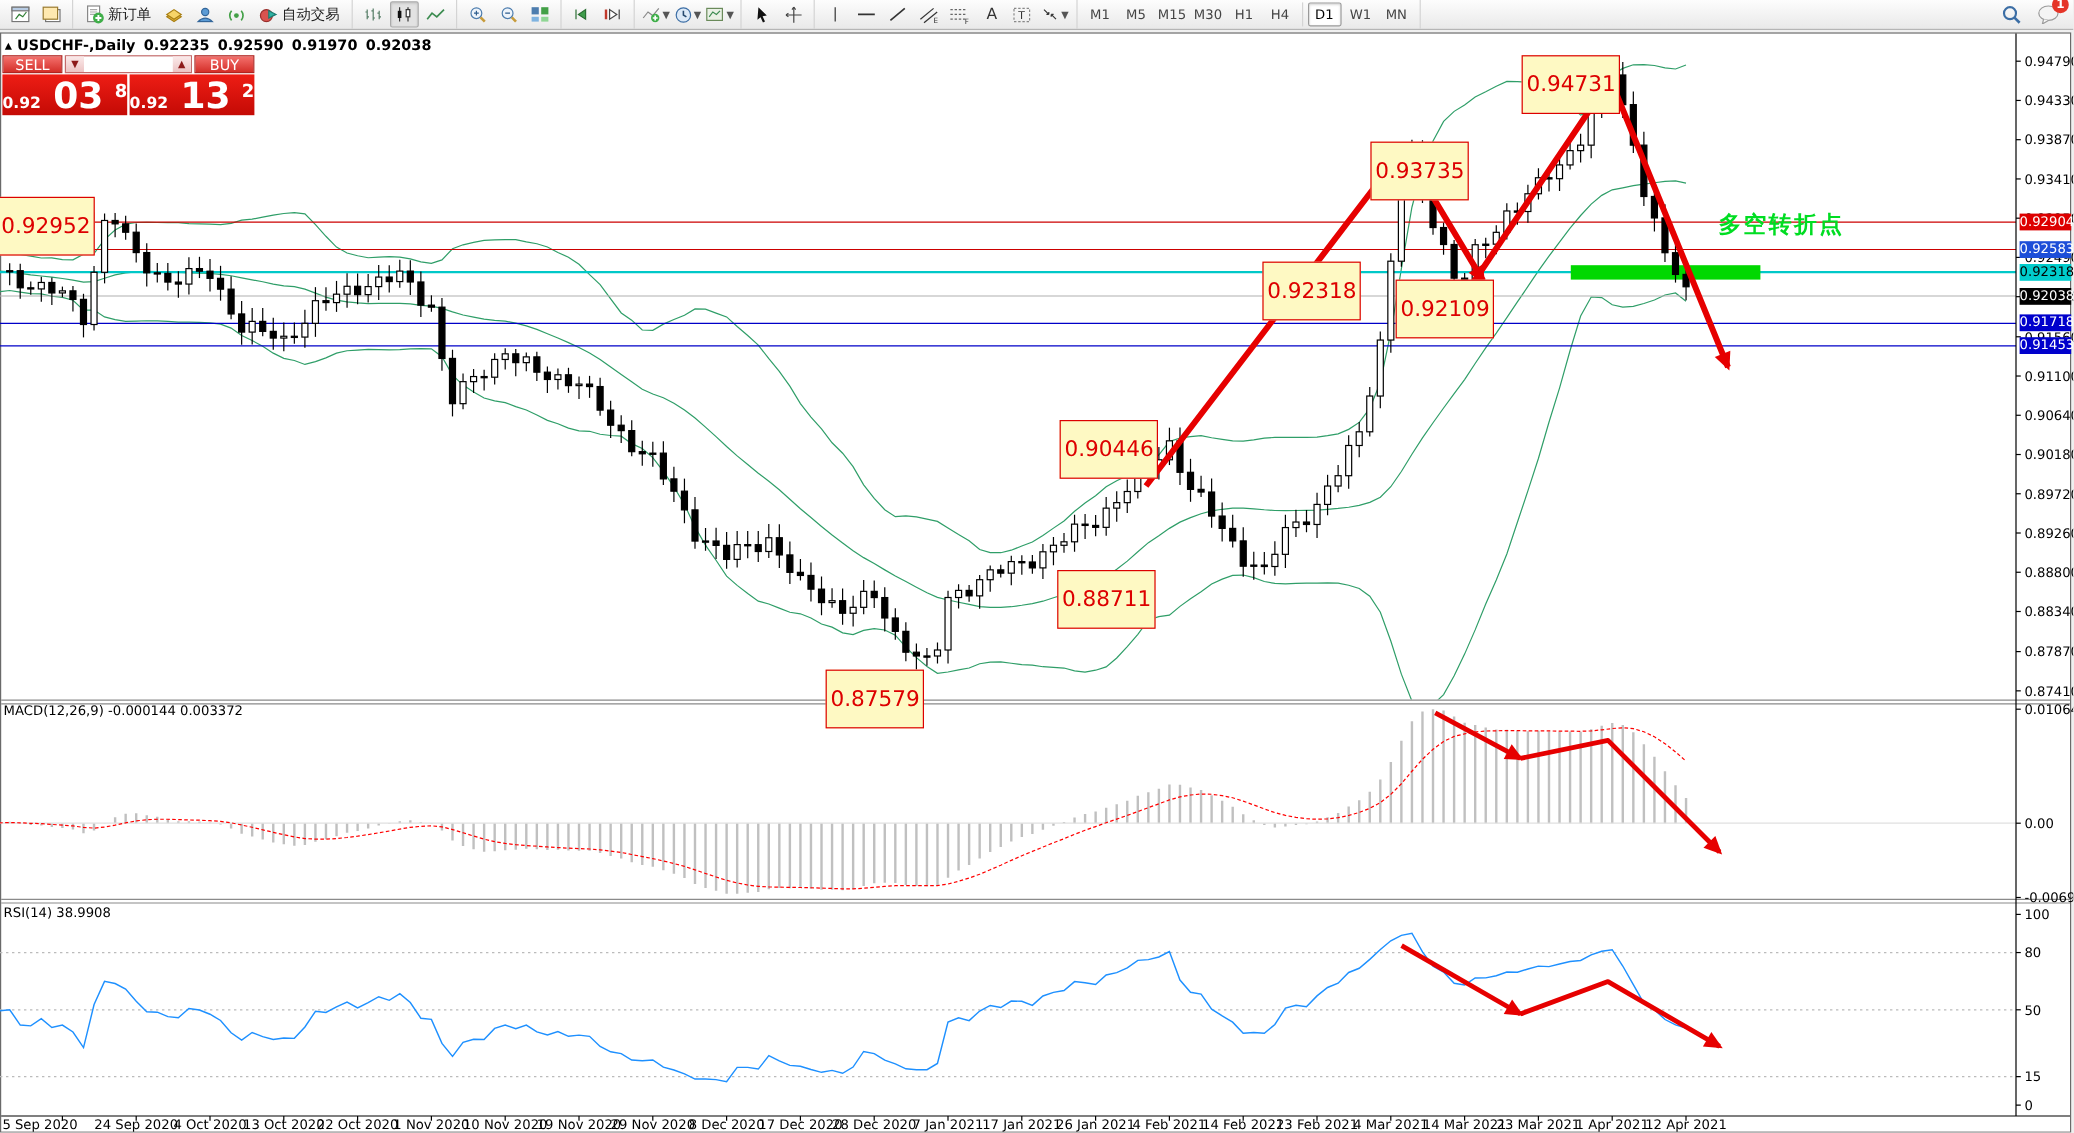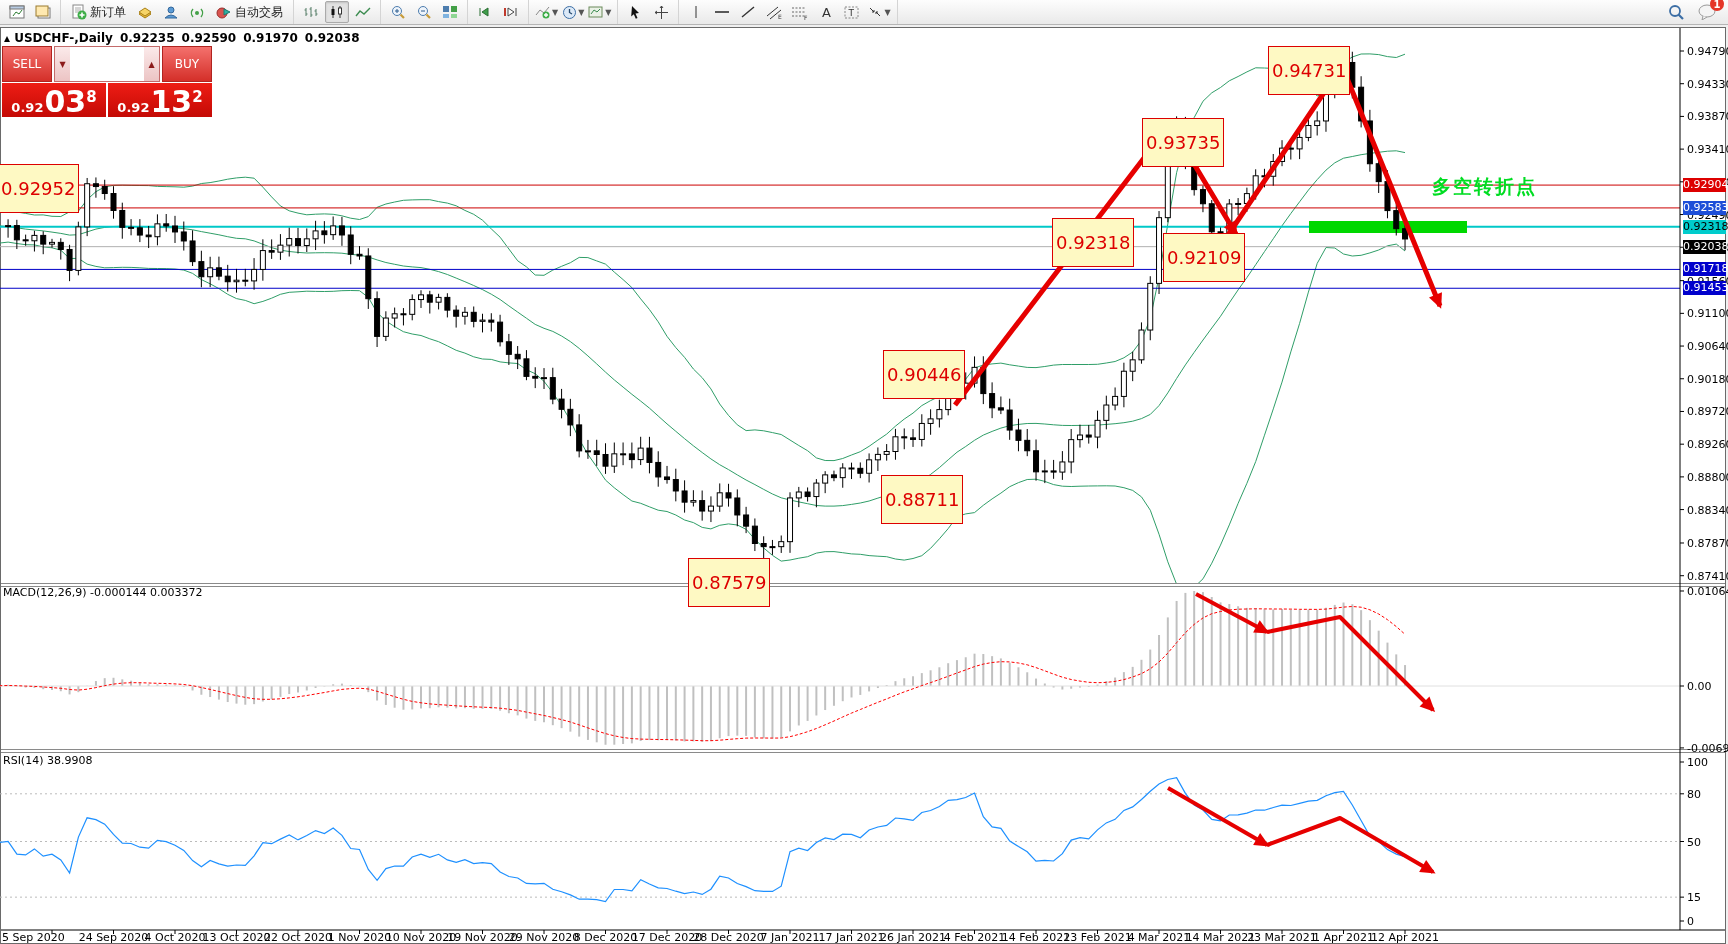--- a/index.html
+++ b/index.html
@@ -16,27 +16,27 @@
   .tfbtn.active{background:#fff;border-color:#9a9a9a;box-shadow:inset 0 1px 2px rgba(0,0,0,.18);color:#000;}
   #tb-right{margin-left:auto;display:flex;align-items:center;padding-right:8px;}
   .badge{position:absolute;right:-6px;top:-5px;background:#e53528;color:#fff;border-radius:50%;width:14px;height:14px;font-size:10px;display:flex;align-items:center;justify-content:center;font-weight:bold;}
   
   #chartwin{position:absolute;left:0;top:27px;width:1726px;height:917px;background:#fff;border:1px solid #6a6a6a;box-sizing:border-box;z-index:1;}
   #chart-svg{position:absolute;left:0;top:0;z-index:2;}
   #chart-title{position:absolute;left:4px;top:31px;z-index:6;font-size:12px;font-weight:bold;color:#000;white-space:nowrap;}
   #chart-title .num{font-weight:bold;margin-left:7px;}
   
   #trade-panel{position:absolute;left:2px;top:46px;width:210px;z-index:7;}
-  #tp-row1{display:flex;height:36px;}
+  #tp-row1{display:flex;height:15px;}
   .tp-btn{width:48px;background:linear-gradient(#f4716d,#d42f29);color:#fff;font-size:12px;display:flex;align-items:center;justify-content:center;border:1px solid #b02420;}
   #vol-wrap{flex:1;display:flex;margin:0 2px;border:1px solid #c46b6b;background:#fff;}
   .vol-step{width:15px;display:flex;align-items:center;justify-content:center;background:linear-gradient(#fbeaea,#ecc4c4);color:#8c1a1a;font-size:8px;}
   #vol-value{flex:1;display:flex;align-items:center;justify-content:flex-end;padding-right:4px;font-size:10px;color:#ec4899;margin-top:40px;}
   #tp-row2{display:flex;margin-top:1px;height:34px;}
-  .tp-price{flex:1;background:linear-gradient(#ee1d15,#c40a05);color:#fff;display:flex;align-items:flex-end;justify-content:center;padding-bottom:2px;}
+  .tp-price{flex:1;background:linear-gradient(#ee1d15,#c40a05);color:#fff;display:flex;align-items:flex-end;justify-content:space-between;padding-bottom:2px;}
   .tp-price + .tp-price{margin-left:2px;}
   .tpp-small{font-size:13px;font-weight:bold;margin-right:1px;line-height:15px;}
   .tpp-big{font-size:30px;font-weight:bold;line-height:26px;}
   .tpp-sup{font-size:15px;font-weight:bold;line-height:26px;align-self:flex-start;margin-top:1px;}
   
   .callout{position:absolute;z-index:5;background:#fef9c3;border:1px solid #dd0000;color:#dd0000;font-size:18px;line-height:15px;padding:16px 3px;white-space:nowrap;}
   .axis-badge{position:absolute;left:1683px;width:43px;height:14px;z-index:5;font-size:11px;line-height:14px;text-align:center;}
   #turning-note{position:absolute;z-index:5;font-size:19px;font-weight:bold;letter-spacing:2px;white-space:nowrap;}
 </style>
 </head>
@@ -233,20 +233,32 @@
           </svg>
         </div>
       <div class="tbtn">
           <svg width="16" height="14">
             <path d="M3 3 L7 7 M7 7 L5 7 M7 7 L7 5" stroke="#333" fill="none"></path>
             <path d="M13 11 L9 7 M9 7 L11 7 M9 7 L9 9" stroke="#333" fill="none"></path>
           </svg>
           <span class="ddarrow">▼</span>
         </div>
     </div>
+    <div class="tgroup" id="tf-group-fast">
+        <div class="tfbtn">M1</div>
+        <div class="tfbtn">M5</div>
+        <div class="tfbtn">M15</div>
+        <div class="tfbtn">M30</div>
+        <div class="tfbtn">H1</div>
+        <div class="tfbtn">H4</div>
+        <span style="width: 1px; height: 20px; background: rgb(212, 212, 212); margin: 0px 3px;"></span>
+        <div class="tfbtn active">D1</div>
+        <div class="tfbtn">W1</div>
+        <div class="tfbtn">MN</div>
+      </div>
     <div id="tb-right">
       <div class="tbtn">
           <svg width="18" height="17">
             <circle cx="8" cy="7" r="5" fill="none" stroke="#3c6ea5" stroke-width="1.8"></circle>
             <line x1="11.5" y1="10.5" x2="16" y2="15" stroke="#3c6ea5" stroke-width="2.2"></line>
           </svg>
         </div>
       <div class="tbtn" style="position:relative;margin-left:6px;">
         <svg width="20" height="16">
             <ellipse cx="10" cy="7" rx="8" ry="6" fill="#f4f4f4" stroke="#9a9a9a"></ellipse>

